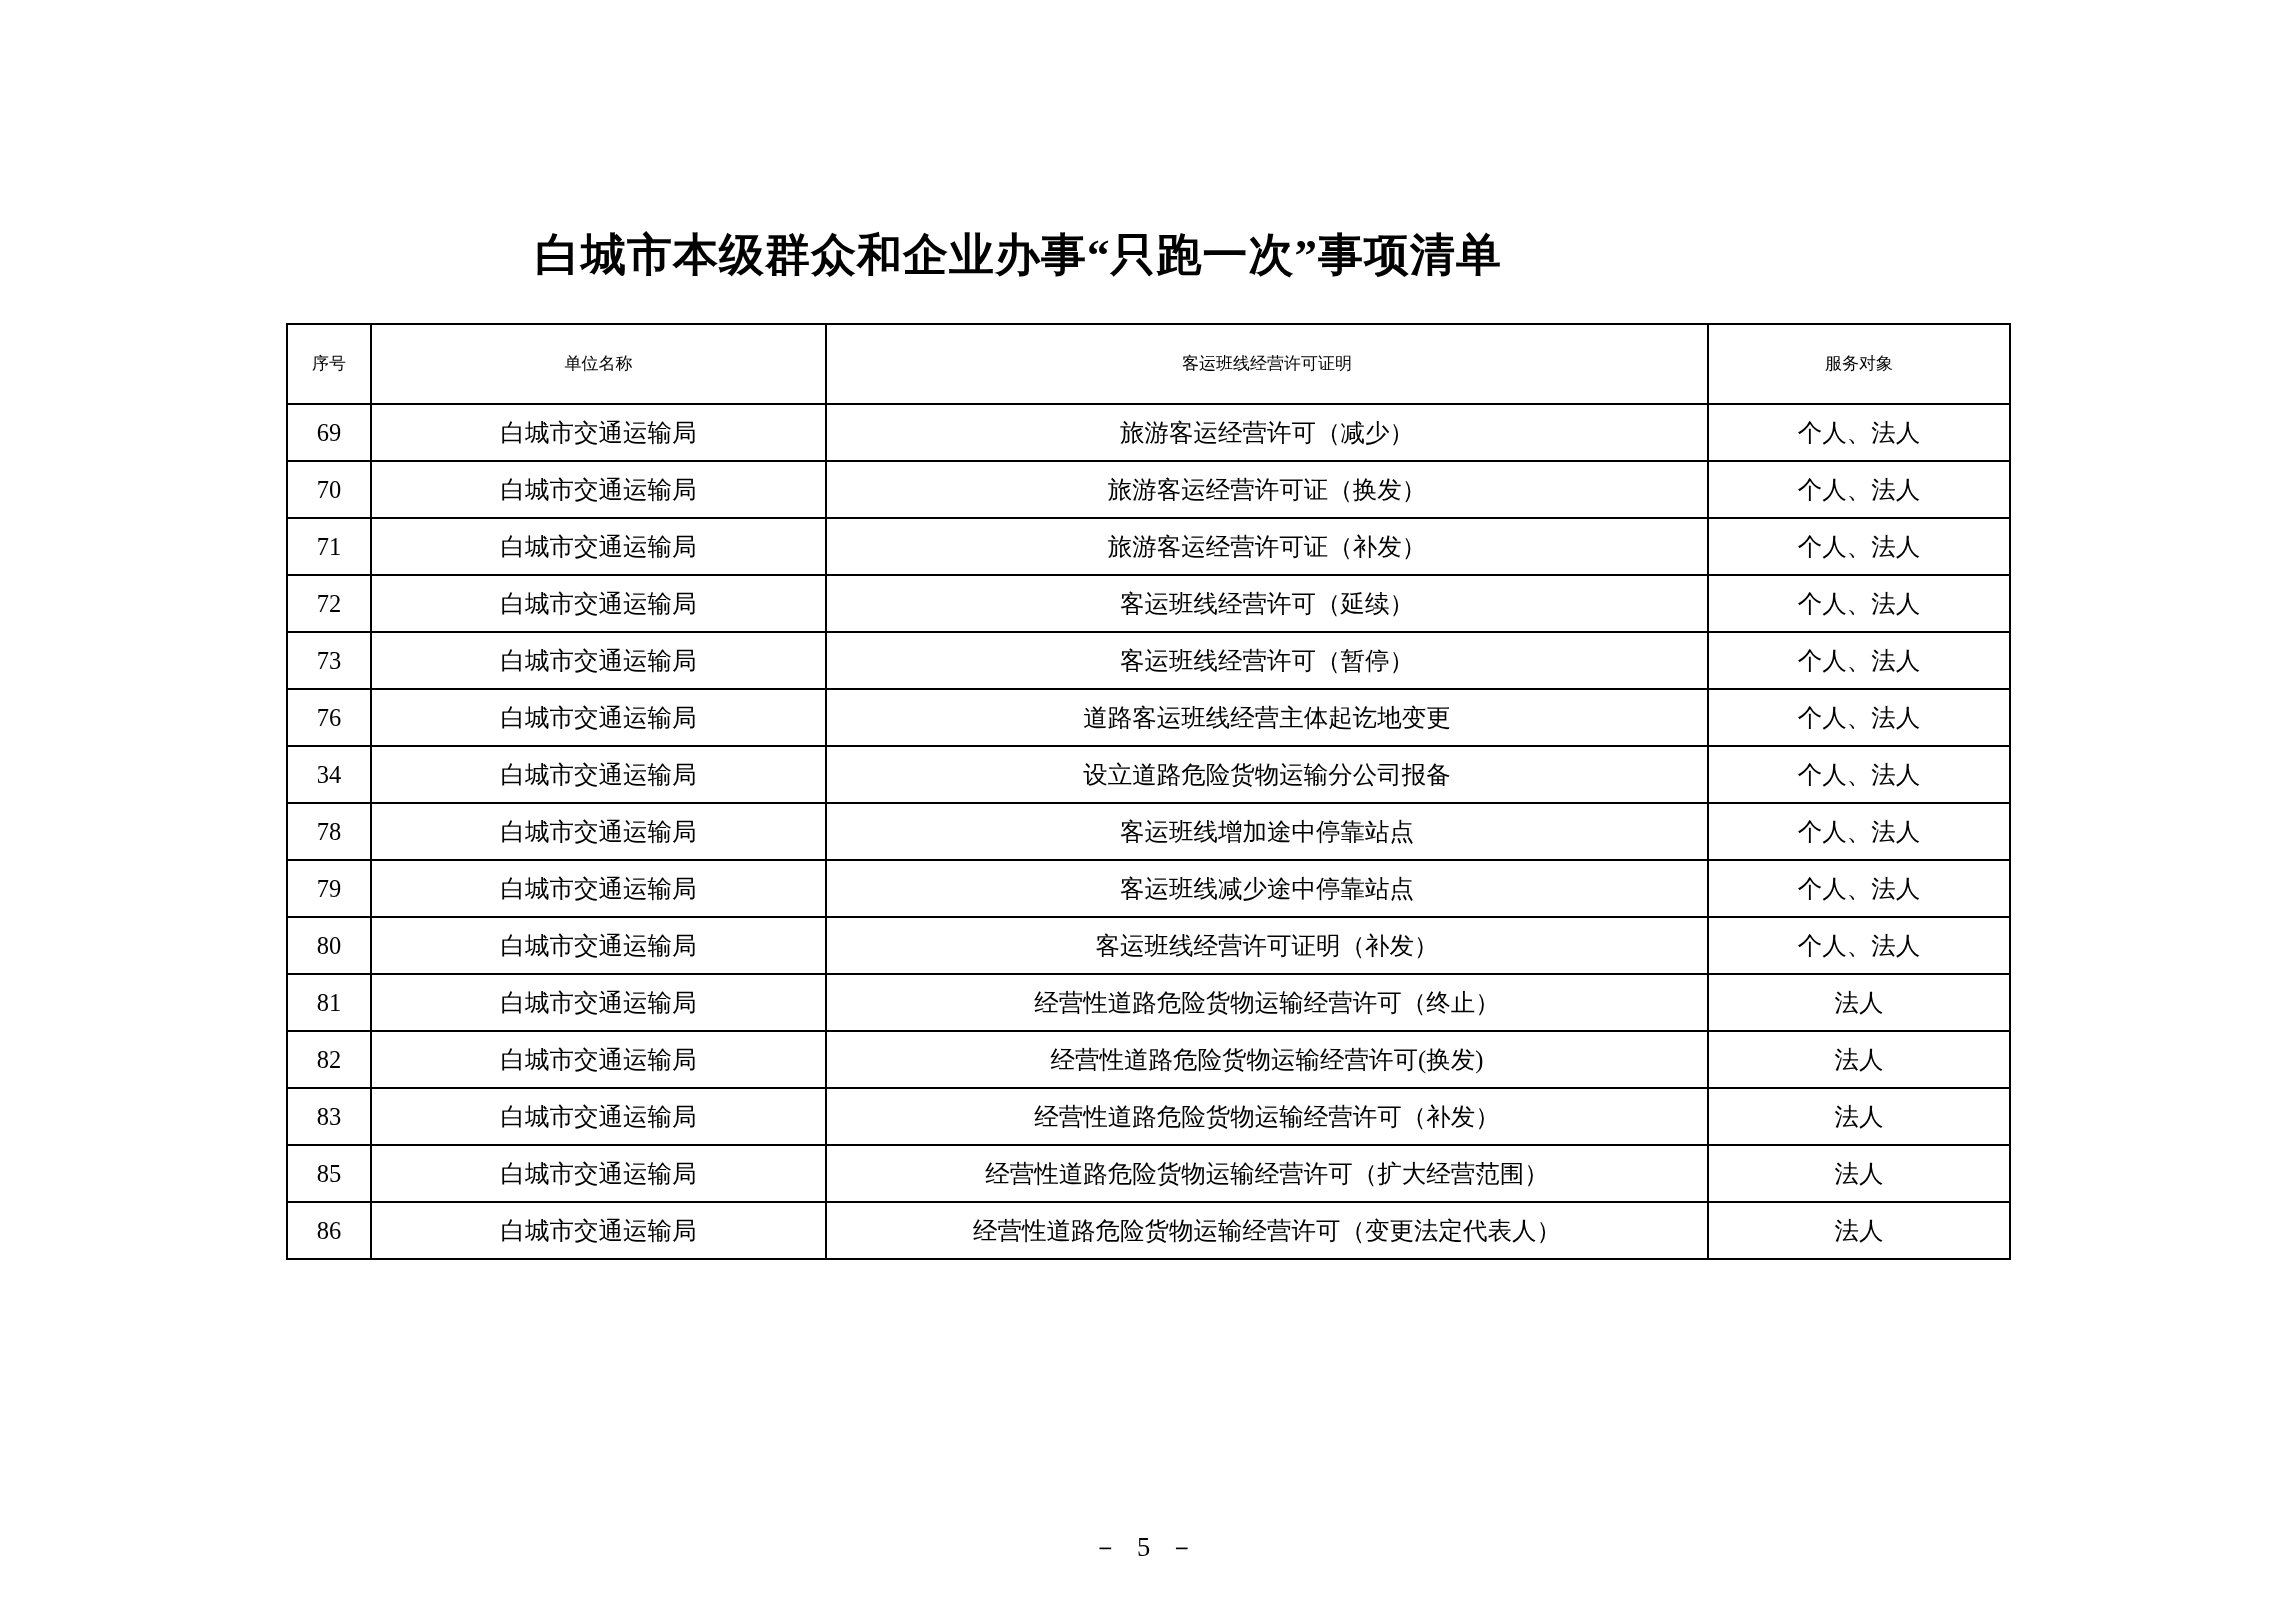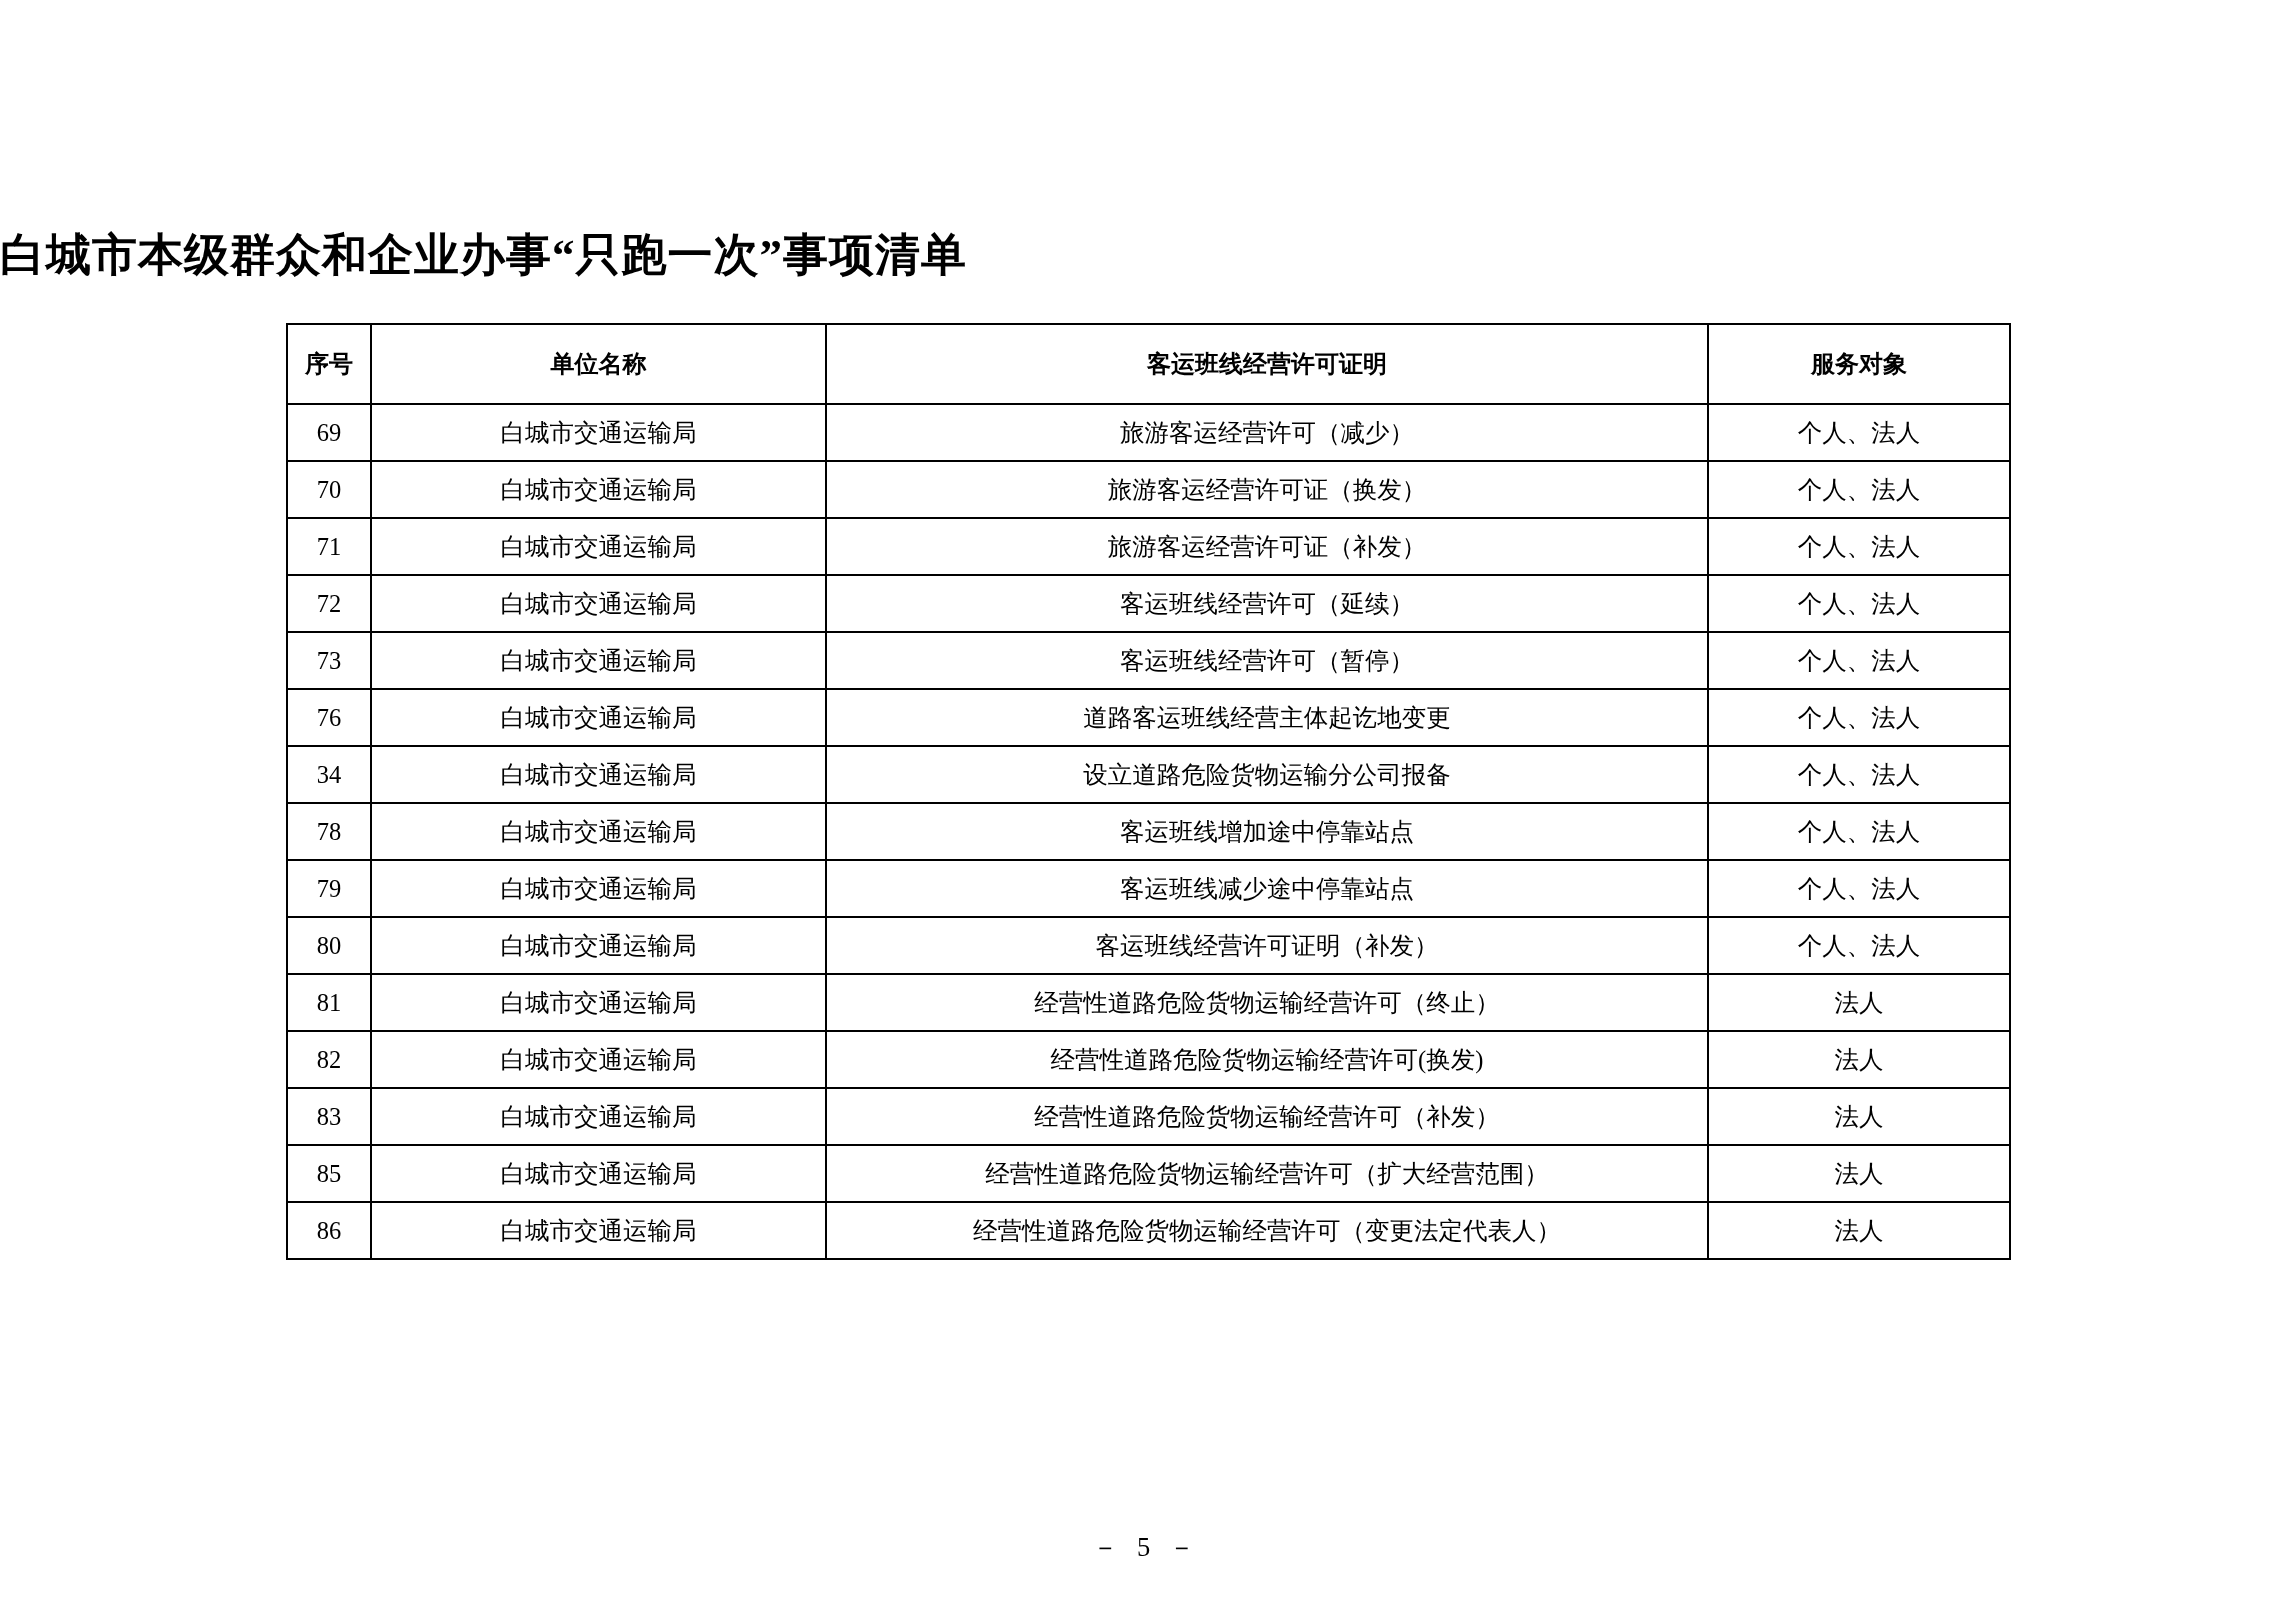--- a/index.html
+++ b/index.html
@@ -19,21 +19,21 @@
     position: relative;
     width: 2293px;
     height: 1621px;
     box-sizing: border-box;
   }
   .doc-title {
     position: absolute;
     top: 225px;
     left: 0;
     width: 2037px;
-    text-align: left;
+    text-align: center;
     font-size: 45px;
     font-weight: bold;
     letter-spacing: 1px;
     font-family: "Liberation Serif", "DejaVu Serif", serif;
   }
   .table-wrap {
     position: absolute;
     top: 323px;
     left: 286px;
     width: 1723px;
@@ -52,22 +52,22 @@
     font-family: "Liberation Serif", "DejaVu Serif", serif;
     padding: 0;
     height: 55px;
     line-height: 55px;
     white-space: nowrap;
     overflow: hidden;
   }
   table.listing thead th {
     height: 78px;
     line-height: 78px;
-    font-weight: bold;
-    font-size: 24px;
+    font-weight: normal;
+    font-size: 17px;
   }
   col.c-seq   { width: 84px; }
   col.c-unit  { width: 455px; }
   col.c-item  { width: 882px; }
   col.c-obj   { width: 302px; }
   .page-number {
     position: absolute;
     top: 1529px;
     left: 0;
     width: 2293px;

